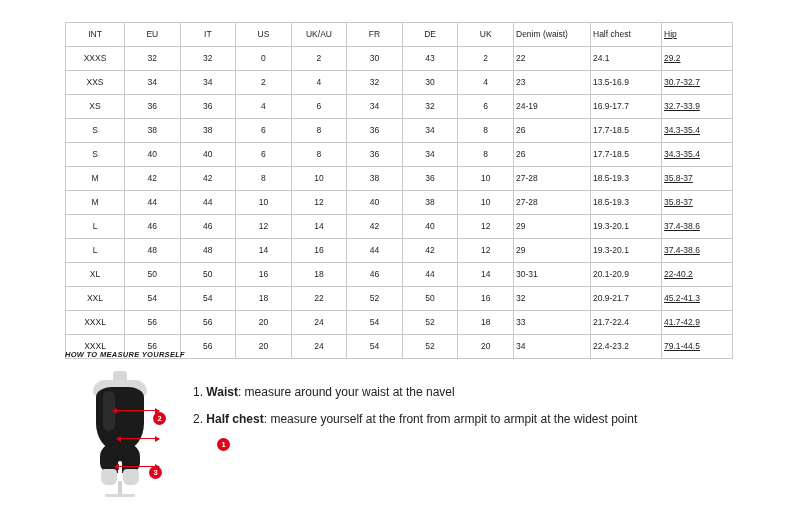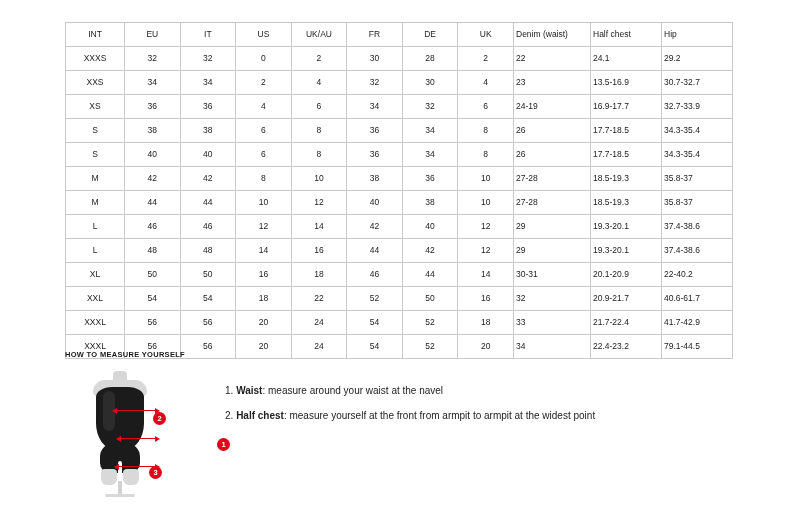--- a/index.html
+++ b/index.html
@@ -49,63 +49,63 @@
     font-size: 8.5px;
     font-weight: normal;
   }
   table.size-table td.col-int,
   table.size-table th.col-int { width: 54px; }
   table.size-table td.col-denim,
   table.size-table th.col-denim { width: 72px; }
   table.size-table td.col-halfchest,
   table.size-table th.col-halfchest { width: 66px; }
   table.size-table td.col-hip,
-  table.size-table th.col-hip { width: 66px; }
+  table.size-table th.col-hip { width: 66px; text-decoration: underline; }
 
   table.size-table td.left-pad,
   table.size-table th.left-pad {
     text-align: left;
     padding-left: 2px;
   }
 
   
   .howto {
     position: absolute;
     left: 65px;
     top: 350px;
     width: 670px;
   }
   .howto-title {
     font-size: 7.5px;
     font-weight: bold;
     letter-spacing: 0.3px;
     color: #1a1a1a;
     margin-bottom: 10px;
+    font-style: italic;
   }
   .howto-body {
     position: relative;
     display: flex;
     align-items: flex-start;
   }
   .figure-col {
     width: 110px;
     position: relative;
     height: 130px;
     flex: 0 0 110px;
   }
   .steps-col {
     margin-left: 18px;
     padding-top: 16px;
   }
   .step-line {
-    font-size: 10px;
+    font-size: 12px;
     color: #222;
     margin-bottom: 13px;
     line-height: 1.2;
-    margin-left: 32px;
   }
   .step-line b { font-weight: bold; }
 
   
   .fig {
     position: absolute;
     left: 18px;
     top: 0;
     width: 74px;
     height: 128px;
@@ -276,21 +276,21 @@
         </tr>
       </thead>
       <tbody>
         <tr>
           <td class="col-int">XXXS</td>
           <td>32</td>
           <td>32</td>
           <td>0</td>
           <td>2</td>
           <td>30</td>
-          <td>28</td>
+          <td>43</td>
           <td>2</td>
           <td class="col-denim left-pad">22</td>
           <td class="col-halfchest left-pad">24.1</td>
           <td class="col-hip left-pad">29.2</td>
         </tr>
         <tr>
           <td class="col-int">XXS</td>
           <td>34</td>
           <td>34</td>
           <td>2</td>
@@ -410,21 +410,21 @@
           <td class="col-int">XXL</td>
           <td>54</td>
           <td>54</td>
           <td>18</td>
           <td>22</td>
           <td>52</td>
           <td>50</td>
           <td>16</td>
           <td class="col-denim left-pad">32</td>
           <td class="col-halfchest left-pad">20.9-21.7</td>
-          <td class="col-hip left-pad">40.6-61.7</td>
+          <td class="col-hip left-pad">45.2-41.3</td>
         </tr>
         <tr>
           <td class="col-int">XXXL</td>
           <td>56</td>
           <td>56</td>
           <td>20</td>
           <td>24</td>
           <td>54</td>
           <td>52</td>
           <td>18</td>

